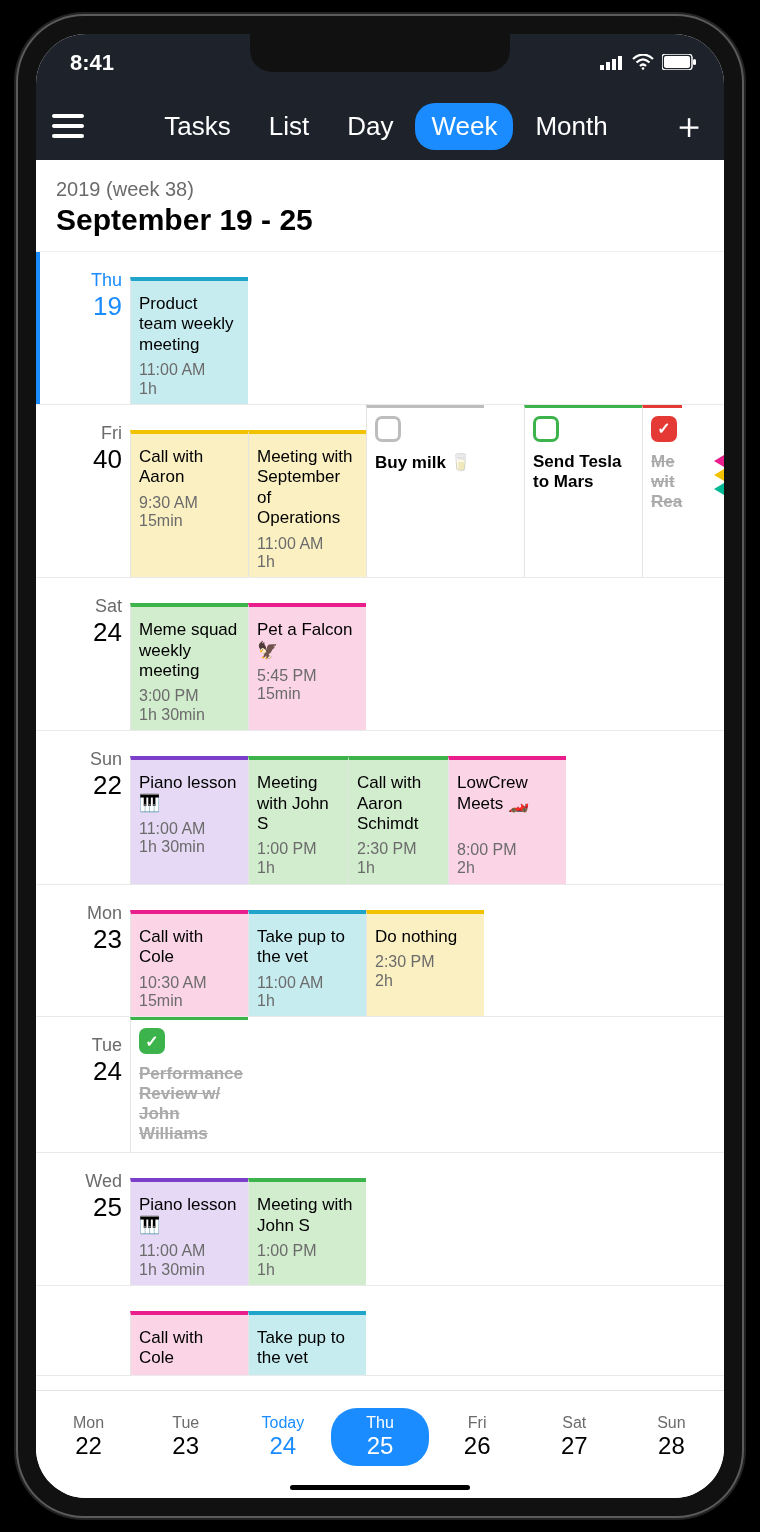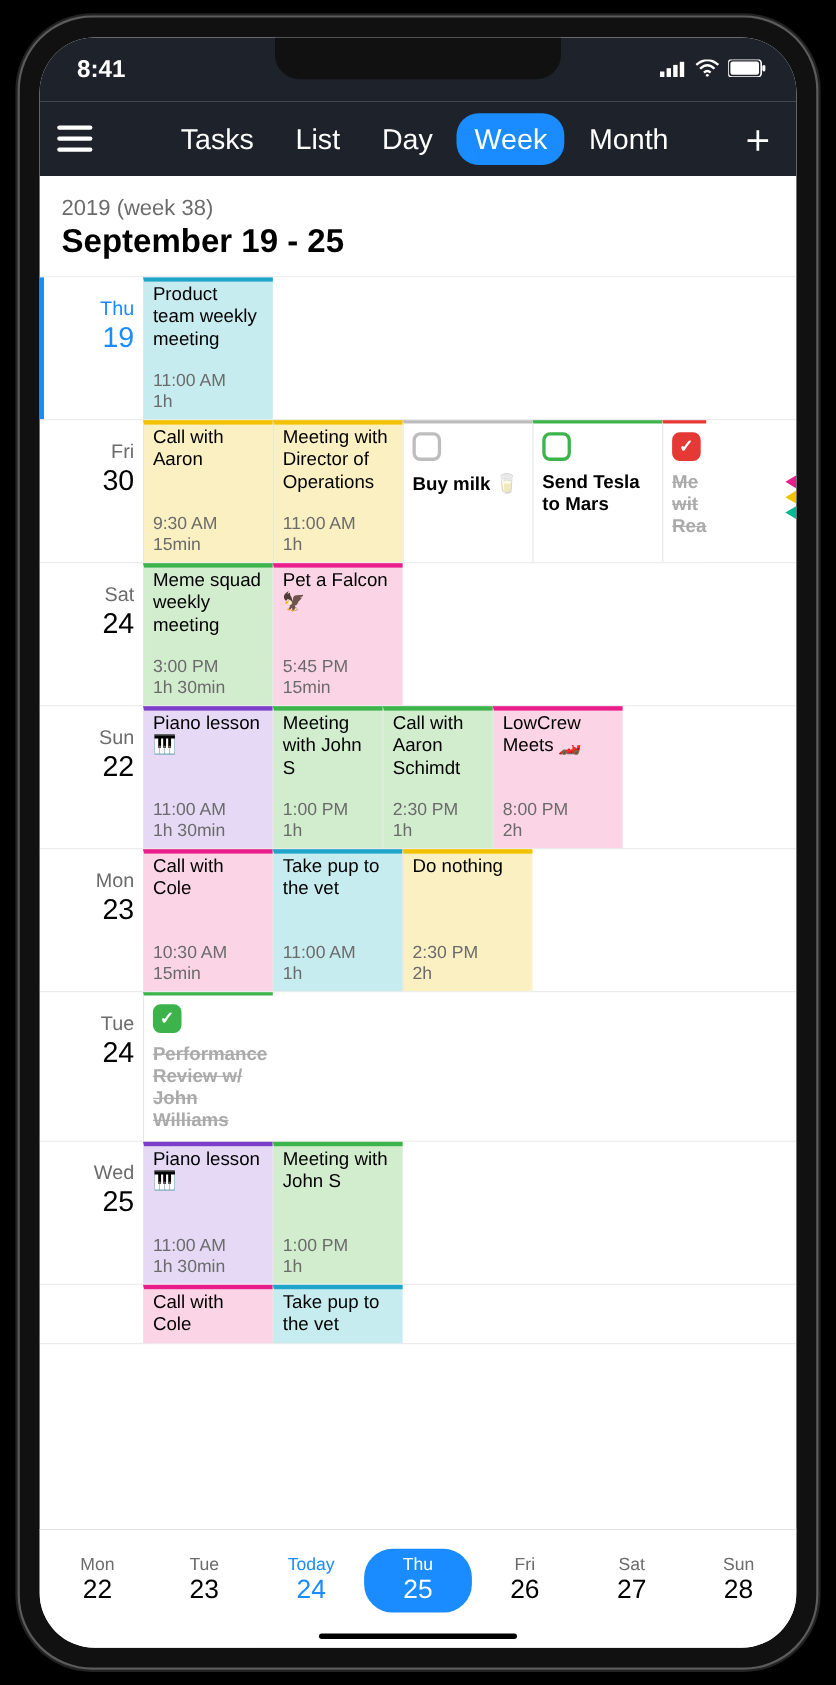--- a/index.html
+++ b/index.html
@@ -135,28 +135,28 @@
   .day-label .dnum { font-size: 26px; color: #000; font-weight: 400; }
   .day-label.today .dow, .day-label.today .dnum { color: #1a8cff; }
   .events {
     flex: 1;
     display: flex;
     gap: 0;
   }
   .event {
     border-left: 1px solid #e5e5e5;
     border-top: 4px solid;
-    padding: 2px 8px 6px 8px;
+    padding: 13px 8px 6px 8px;
     font-size: 17px;
     line-height: 1.2;
     display: flex;
     flex-direction: column;
-    justify-content: space-between;
     position: relative;
     flex-shrink: 0;
+    margin-top: 25px;
   }
   .event .title { color: #000; }
   .event .meta { font-size: 16px; color: #6b6b6b; margin-top: 6px; }
   .event .meta div { line-height: 1.15; }
   .task {
     border-left: 1px solid #e5e5e5;
     border-top: 3px solid;
     padding: 8px 8px;
     font-size: 17px;
     display: flex;
@@ -300,42 +300,42 @@
               <div class="meta">
                 <div>11:00 AM</div>
                 <div>1h</div>
               </div>
             </div>
           </div>
         </div>
         <div class="day-row">
           <div class="day-label">
             <div class="dow">Fri</div>
-            <div class="dnum">30</div>
+            <div class="dnum">40</div>
           </div>
           <div class="events">
             <div class="event c-yellow" style="width: 118px;">
               <div class="title">Call with Aaron</div>
               <div class="meta">
                 <div>9:30 AM</div>
                 <div>15min</div>
               </div>
             </div>
             <div class="event c-yellow" style="width: 118px;">
-              <div class="title">Meeting with Director of Operations</div>
+              <div class="title">Meeting with September of Operations</div>
               <div class="meta">
                 <div>11:00 AM</div>
                 <div>1h</div>
               </div>
             </div>
             <div class="task c-white" style="width: 118px; border-top-color: rgb(189, 189, 189);">
               <div class="checkbox" style="border-color: rgb(189, 189, 189);"></div>
               <div class="title">Buy milk 🥛</div>
             </div>
-            <div class="task c-white" style="width: 118px; border-top-color: rgb(60, 179, 75);">
+            <div class="task c-white" style="width: 118px; border-top-color: rgb(60, 179, 75); margin-left: 40px;">
               <div class="checkbox" style="border-color: rgb(60, 179, 75);"></div>
               <div class="title">Send Tesla to Mars</div>
             </div>
             <div class="task c-white done" style="width: 40px; border-top-color: rgb(229, 57, 53);">
               <div class="checkbox" style="border-color: rgb(229, 57, 53); background: rgb(229, 57, 53);">✓</div>
               <div class="title">Me wit Rea</div>
             </div>
           </div>
           <div class="overflow">
             <span style="border-right-color: rgb(233, 30, 140);"></span>

